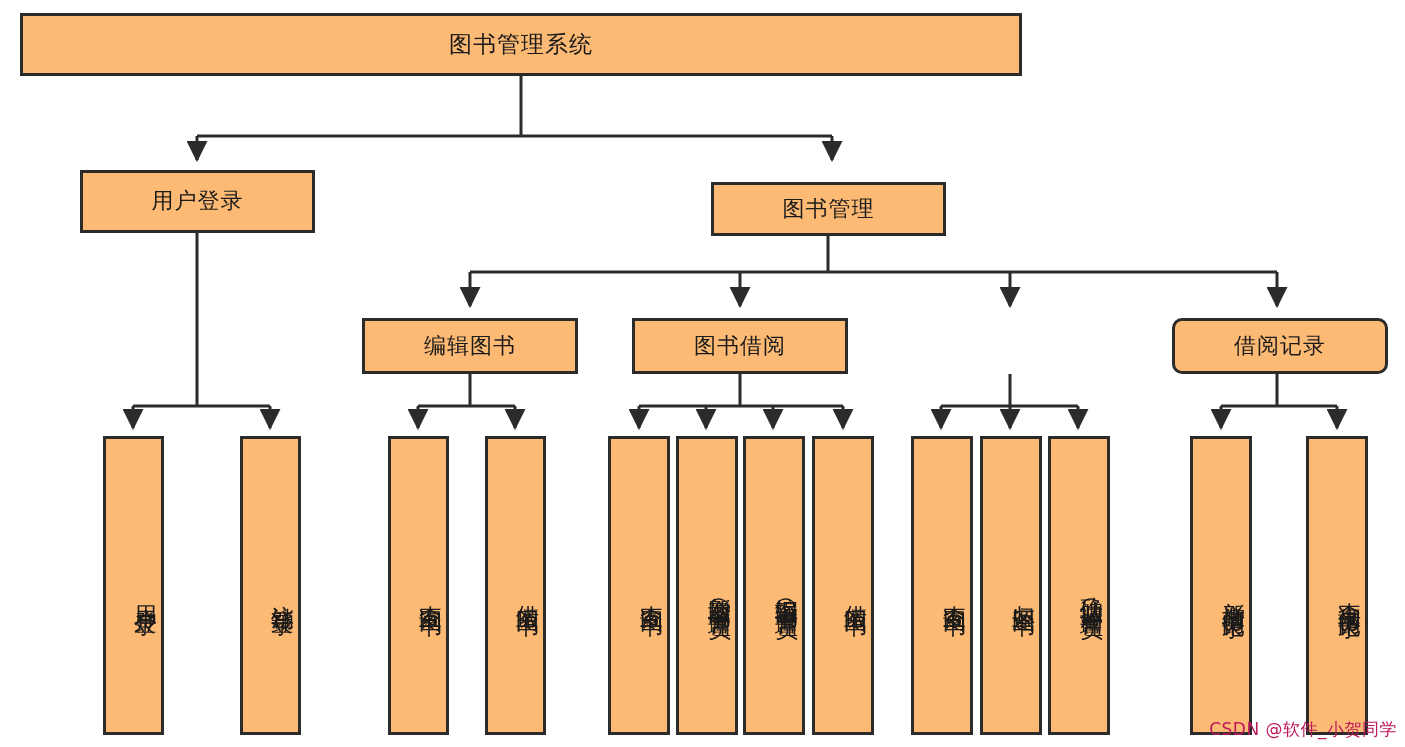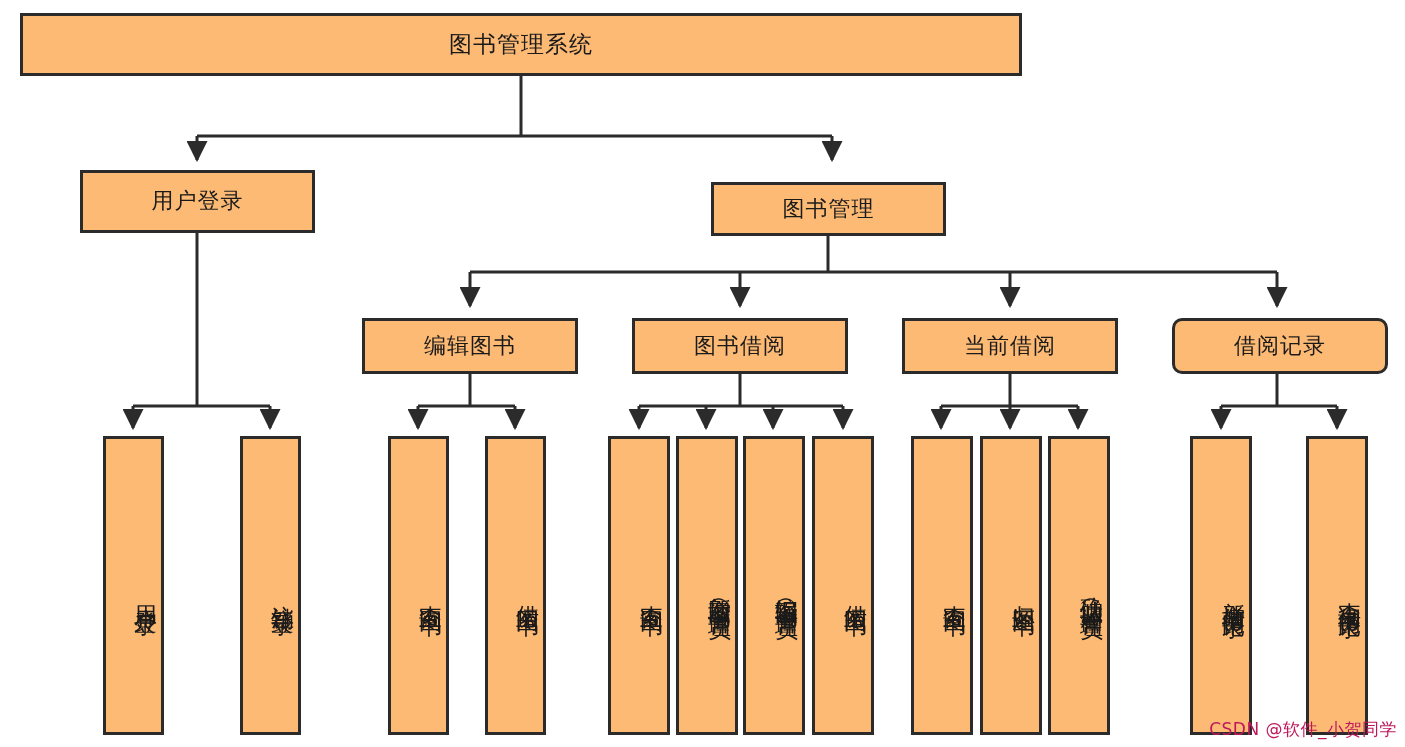--- a/index.html
+++ b/index.html
@@ -137,23 +137,20 @@
   </div>
 
   <div class="node h" style="left:362px; top:318px; width:216px; height:56px;">
     <span>编辑图书</span>
   </div>
 
   <div class="node h" style="left:632px; top:318px; width:216px; height:56px;">
     <span>图书借阅</span>
   </div>
 
-  <div class="node h" style="left:902px; top:318px; width:216px; height:56px;">
-    <span>当前借阅</span>
-  </div>
 
   <div class="node h" style="left:1172px; top:318px; width:216px; height:56px;border-radius:10px;">
     <span>借阅记录</span>
   </div>
 
   <div class="node v" style="left:103px; top:436px; width:61px; height:299px;">
     <span class="vtext">用户登录</span>
   </div>
   <div class="node v" style="left:240px; top:436px; width:61px; height:299px;">
     <span class="vtext">注销登录</span>

